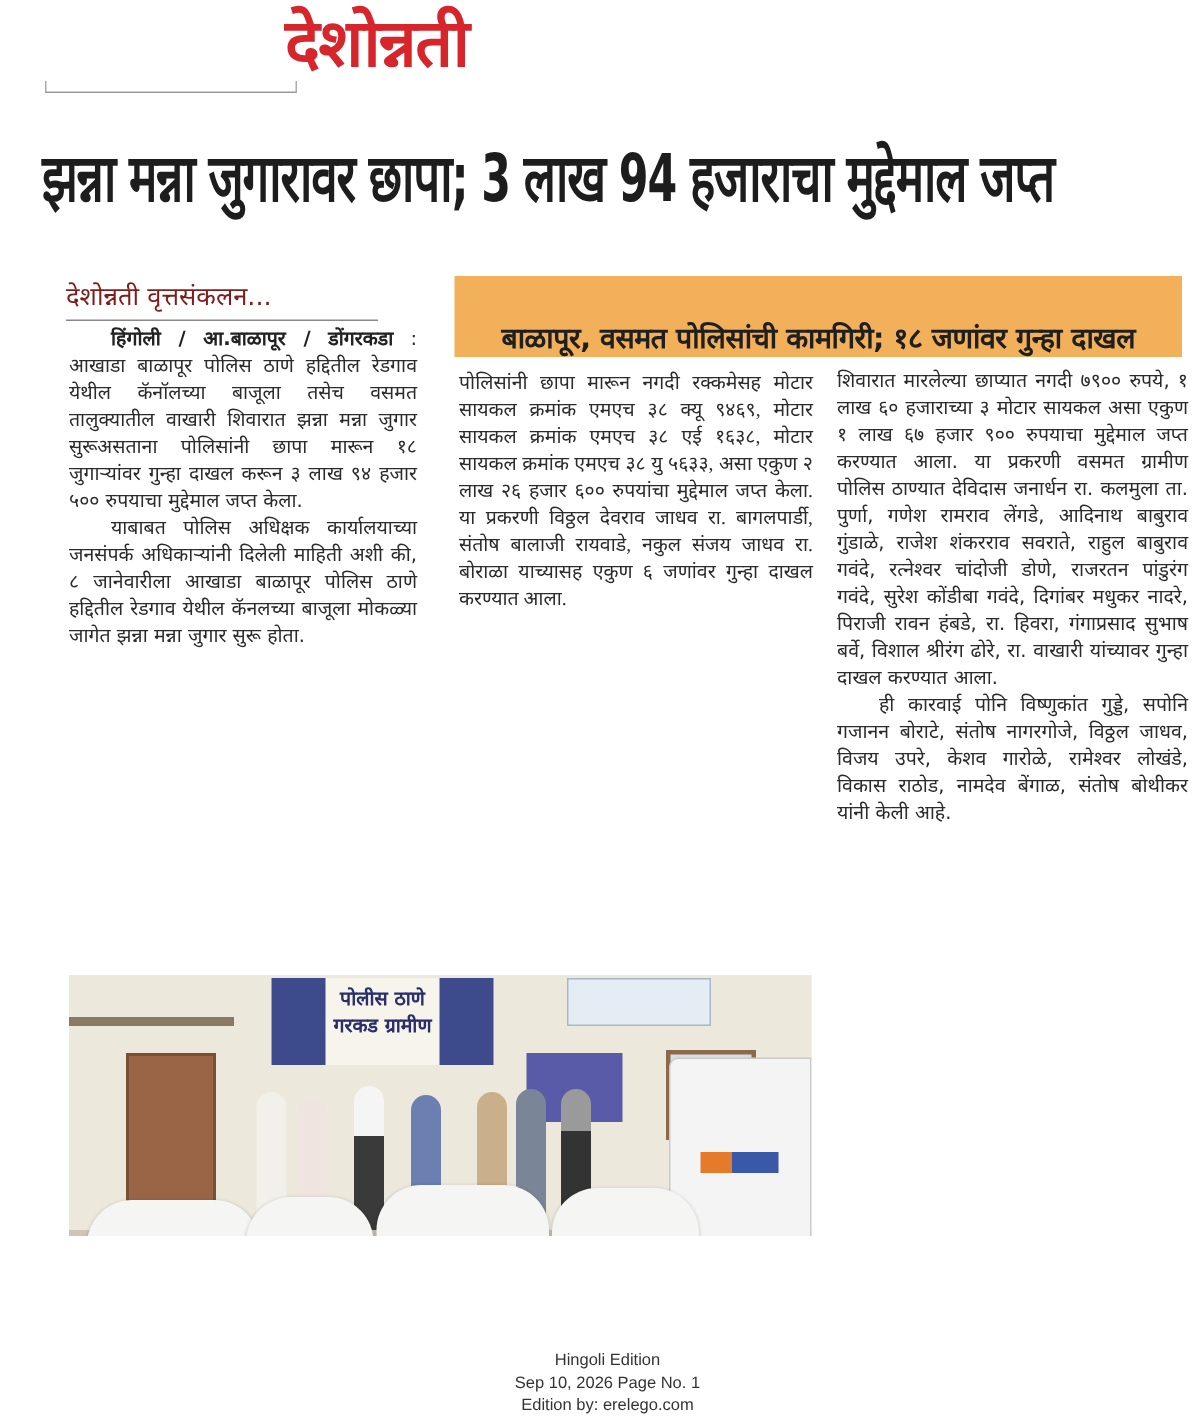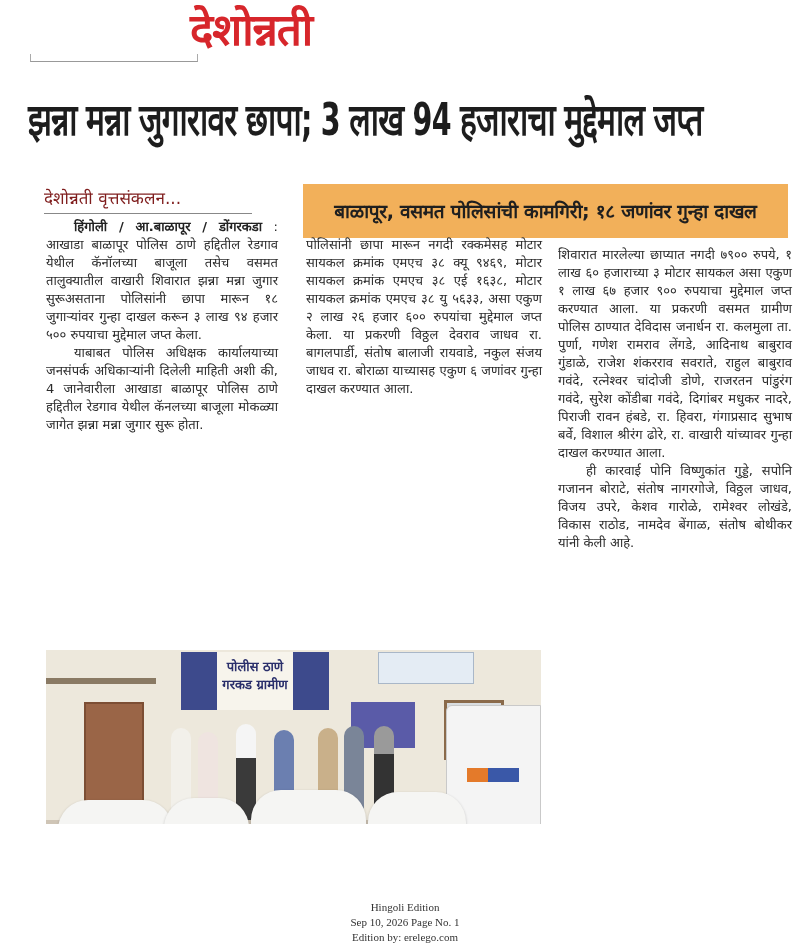--- a/index.html
+++ b/index.html
@@ -15,31 +15,31 @@
 
     .headline { position: absolute; left: 28px; top: 80px; width: 752px; height: 80px;
       font-family: "DejaVu Sans Condensed", "DejaVu Sans", sans-serif; font-weight: bold;
       font-size: 44px; line-height: 80px; color: #1d1d1d; white-space: nowrap;
       transform-origin: left center; transform: scaleX(0.72); letter-spacing: -1px; }
 
     .byline { position: absolute; left: 44px; top: 184px; width: 208px; height: 30px;
       font-size: 17px; color: #7f1d1d; border-bottom: 1.5px solid #888; line-height: 28px; white-space: nowrap; }
 
     .subhead { position: absolute; left: 303px; top: 184px; width: 485px; height: 54px;
-      background: #f2b05a; display: flex; align-items: center; justify-content: center; }
+      background: #f2b05a; display: flex; align-items: flex-end; justify-content: center; }
     .subhead span { font-weight: bold; font-size: 19px; color: #1f1f1f; white-space: nowrap;
       letter-spacing: -0.3px; }
 
     .col { position: absolute; font-size: 13px; line-height: 18px; color: #2b2b2b; text-align: justify; }
     .col p { margin: 0; }
     .col .indent { text-indent: 28px; }
     .col .loc { font-weight: bold; color: #222; }
 
     .col1 { left: 46px; top: 218px; width: 232px; }
-    .col2 { left: 306px; top: 236px; width: 236px; }
+    .col2 { left: 306px; top: 246px; width: 236px; font-family: Liberation Serif, serif; }
     .col3 { left: 558px; top: 246px; width: 234px; }
 
     .photo { position: absolute; left: 46px; top: 650px; width: 495px; height: 174px;
       background: #e9e4d8; overflow: hidden; }
     .photo .ground { position: absolute; left: 0; top: 170px; width: 100%; height: 76px; background: #cfc5b6; }
     .photo .wall { position: absolute; left: 0; top: 0; width: 100%; height: 170px; background: #ede8dc; }
     .photo .roof { position: absolute; left: 0; top: 28px; width: 110px; height: 6px; background: #8a7a64; }
     .photo .door { position: absolute; left: 38px; top: 52px; width: 60px; height: 100px; background: #9a6547;
       border: 2px solid #7c4e34; }
     .photo .sign { position: absolute; left: 135px; top: 2px; width: 148px; height: 58px; background: #f7f4ec;
@@ -55,41 +55,41 @@
     .photo .jeep { position: absolute; left: 400px; top: 55px; width: 95px; height: 125px; background: #f4f4f4;
       border-radius: 6px 0 0 0; border: 1px solid #c9c9c9; }
     .photo .jeep .stripe { position: absolute; left: 20px; top: 62px; width: 52px; height: 14px;
       background: linear-gradient(90deg, #e47a2a, #e47a2a 40%, #3a58a8 40%); }
     .photo .person { position: absolute; width: 20px; border-radius: 10px 10px 2px 2px; }
     .photo .cloth { position: absolute; background: #f5f5f3; border-radius: 30px 30px 6px 6px;
       box-shadow: 0 1px 3px rgba(0,0,0,.2); }
     .photo .legs { position: absolute; background: #3f4a5c; border-radius: 4px; }
 
     .footer { position: absolute; left: 300px; top: 900px; width: 210px; text-align: center;
-      font-family: Liberation Serif, serif; font-size: 11px; line-height: 15px; color: #333; }
+      font-family: Liberation Sans, sans-serif; font-size: 11px; line-height: 15px; color: #333; }
   </style>
 </head>
 <body>
 
 <div class="masthead">
   <div class="rule"></div>
   <div class="logo">देशोन्नती</div>
 </div>
 
 <h1 class="headline">झन्ना मन्ना जुगारावर छापा; 3 लाख 94 हजाराचा मुद्देमाल जप्त</h1>
 
 <div class="byline">देशोन्नती वृत्तसंकलन...</div>
 
 <div class="subhead">
   <span>बाळापूर, वसमत पोलिसांची कामगिरी; १८ जणांवर गुन्हा दाखल</span>
 </div>
 
 <div class="col col1">
   <p class="indent"><span class="loc">हिंगोली / आ.बाळापूर / डोंगरकडा</span> : <span>आखाडा बाळापूर पोलिस ठाणे हद्दितील रेडगाव येथील कॅनॉलच्या बाजूला तसेच वसमत तालुक्यातील वाखारी शिवारात झन्ना मन्ना जुगार सुरूअसताना पोलिसांनी छापा मारून १८ जुगाऱ्यांवर गुन्हा दाखल करून ३ लाख ९४ हजार ५०० रुपयाचा मुद्देमाल जप्त केला.</span></p>
-  <p class="indent">याबाबत पोलिस अधिक्षक कार्यालयाच्या जनसंपर्क अधिकाऱ्यांनी दिलेली माहिती अशी की, 4 जानेवारीला आखाडा बाळापूर पोलिस ठाणे हद्दितील रेडगाव येथील कॅनलच्या बाजूला मोकळ्या जागेत झन्ना मन्ना जुगार सुरू होता.</p>
+  <p class="indent">याबाबत पोलिस अधिक्षक कार्यालयाच्या जनसंपर्क अधिकाऱ्यांनी दिलेली माहिती अशी की, ८ जानेवारीला आखाडा बाळापूर पोलिस ठाणे हद्दितील रेडगाव येथील कॅनलच्या बाजूला मोकळ्या जागेत झन्ना मन्ना जुगार सुरू होता.</p>
 </div>
 
 <div class="col col2">
   <p>पोलिसांनी छापा मारून नगदी रक्कमेसह मोटार सायकल क्रमांक एमएच ३८ क्यू ९४६९, मोटार सायकल क्रमांक एमएच ३८ एई १६३८, मोटार सायकल क्रमांक एमएच ३८ यु ५६३३, असा एकुण २ लाख २६ हजार ६०० रुपयांचा मुद्देमाल जप्त केला. या प्रकरणी विठ्ठल देवराव जाधव रा. बागलपार्डी, संतोष बालाजी रायवाडे, नकुल संजय जाधव रा. बोराळा याच्यासह एकुण ६ जणांवर गुन्हा दाखल करण्यात आला.</p>
 </div>
 
 <div class="col col3">
   <p>शिवारात मारलेल्या छाप्यात नगदी ७९०० रुपये, १ लाख ६० हजाराच्या ३ मोटार सायकल असा एकुण १ लाख ६७ हजार ९०० रुपयाचा मुद्देमाल जप्त करण्यात आला. या प्रकरणी वसमत ग्रामीण पोलिस ठाण्यात देविदास जनार्धन रा. कलमुला ता. पुर्णा, गणेश रामराव लेंगडे, आदिनाथ बाबुराव गुंडाळे, राजेश शंकरराव सवराते, राहुल बाबुराव गवंदे, रत्नेश्वर चांदोजी डोणे, राजरतन पांडुरंग गवंदे, सुरेश कोंडीबा गवंदे, दिगांबर मधुकर नादरे, पिराजी रावन हंबडे, रा. हिवरा, गंगाप्रसाद सुभाष बर्वे, विशाल श्रीरंग ढोरे, रा. वाखारी यांच्यावर गुन्हा दाखल करण्यात आला.</p>
   <p class="indent">ही कारवाई पोनि विष्णुकांत गुड्डे, सपोनि गजानन बोराटे, संतोष नागरगोजे, विठ्ठल जाधव, विजय उपरे, केशव गारोळे, रामेश्वर लोखंडे, विकास राठोड, नामदेव बेंगाळ, संतोष बोथीकर यांनी केली आहे.</p>
 </div>

